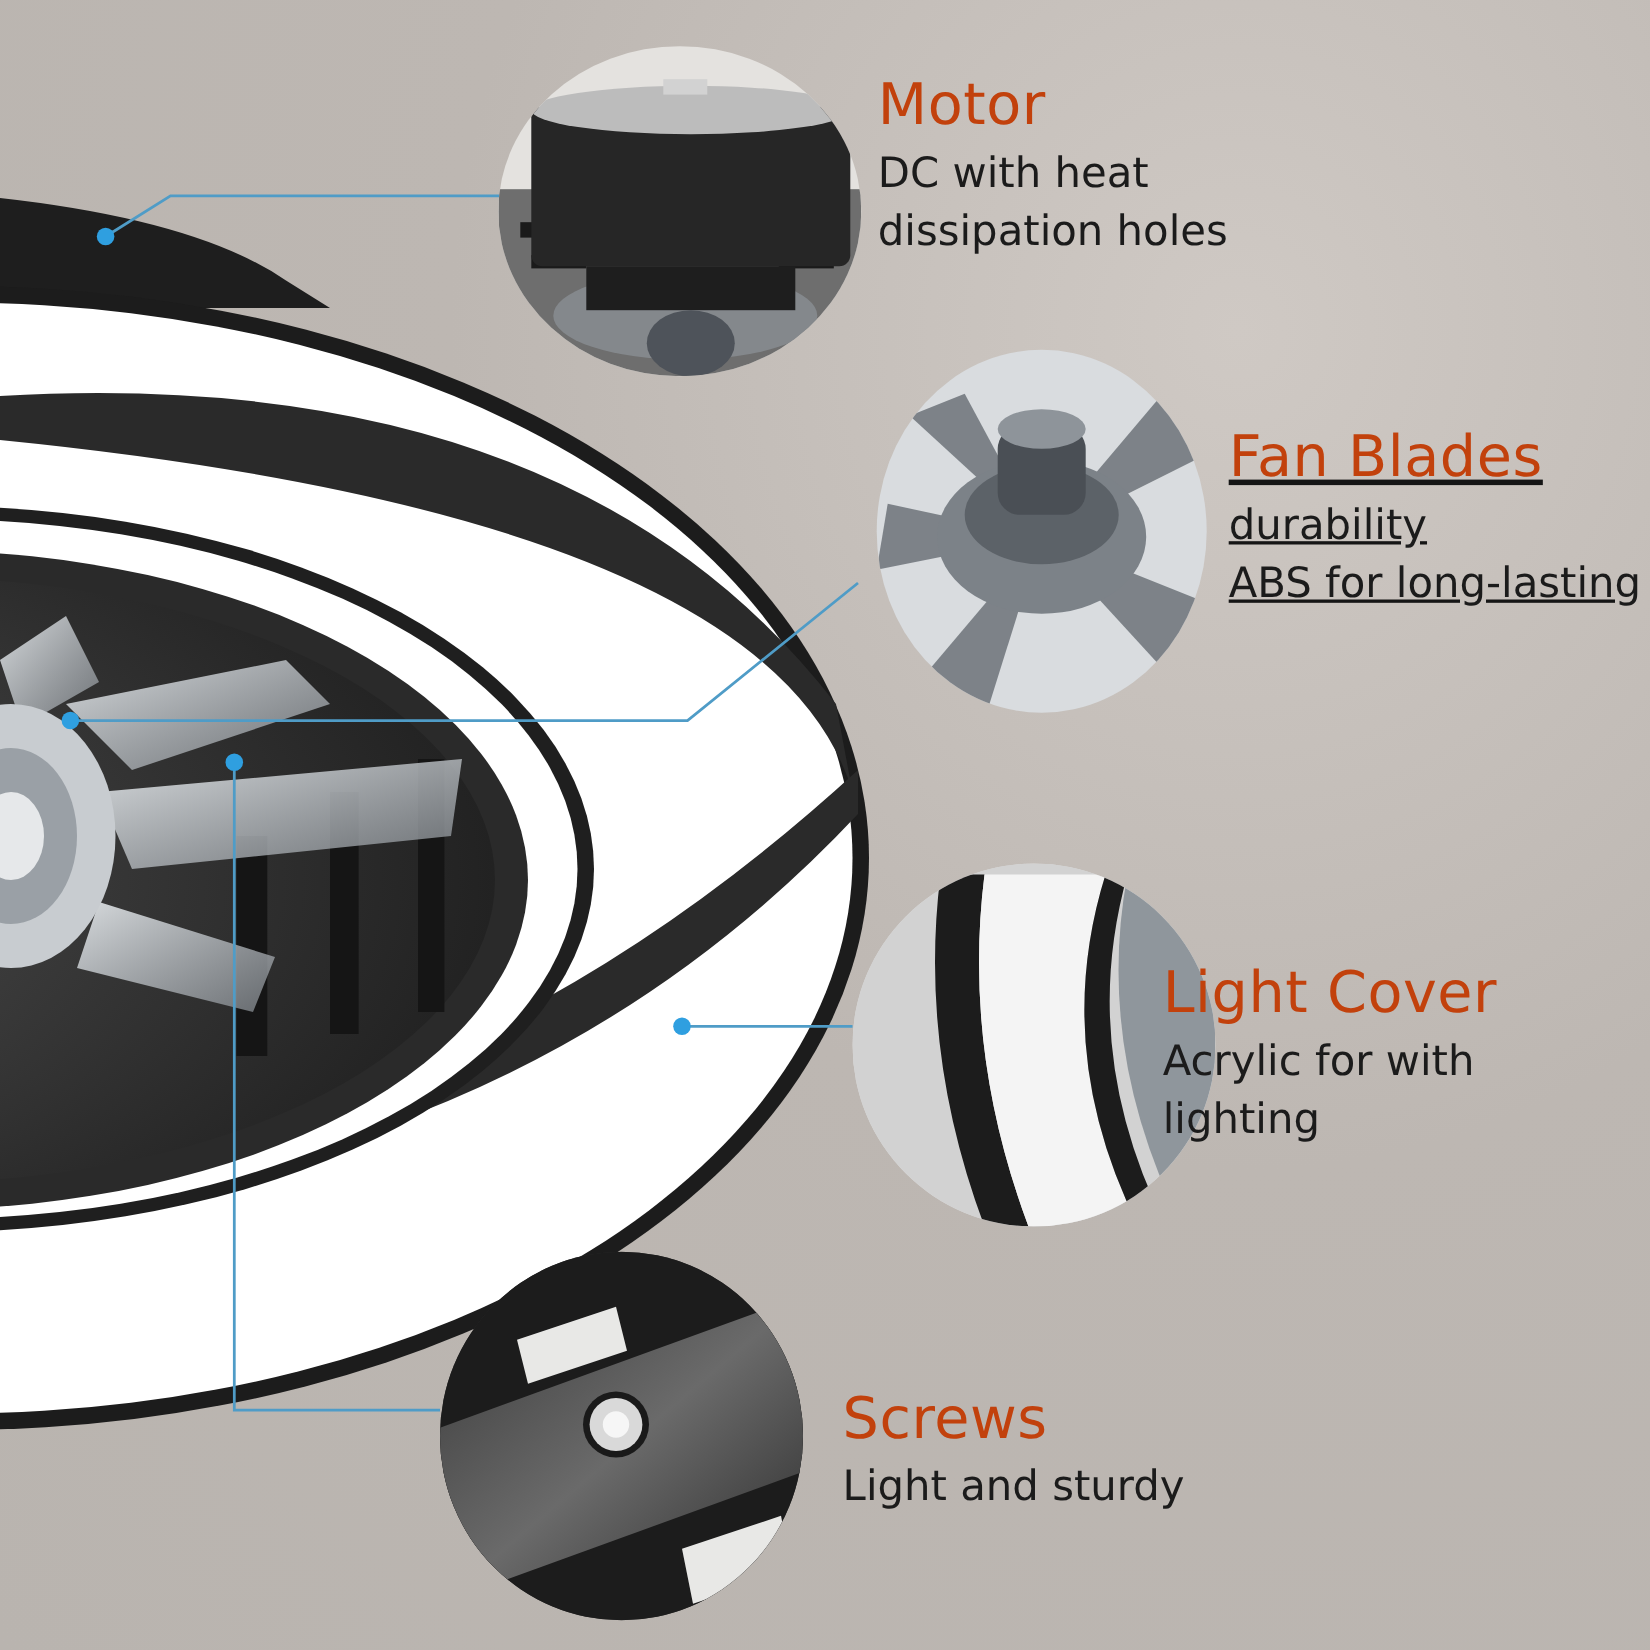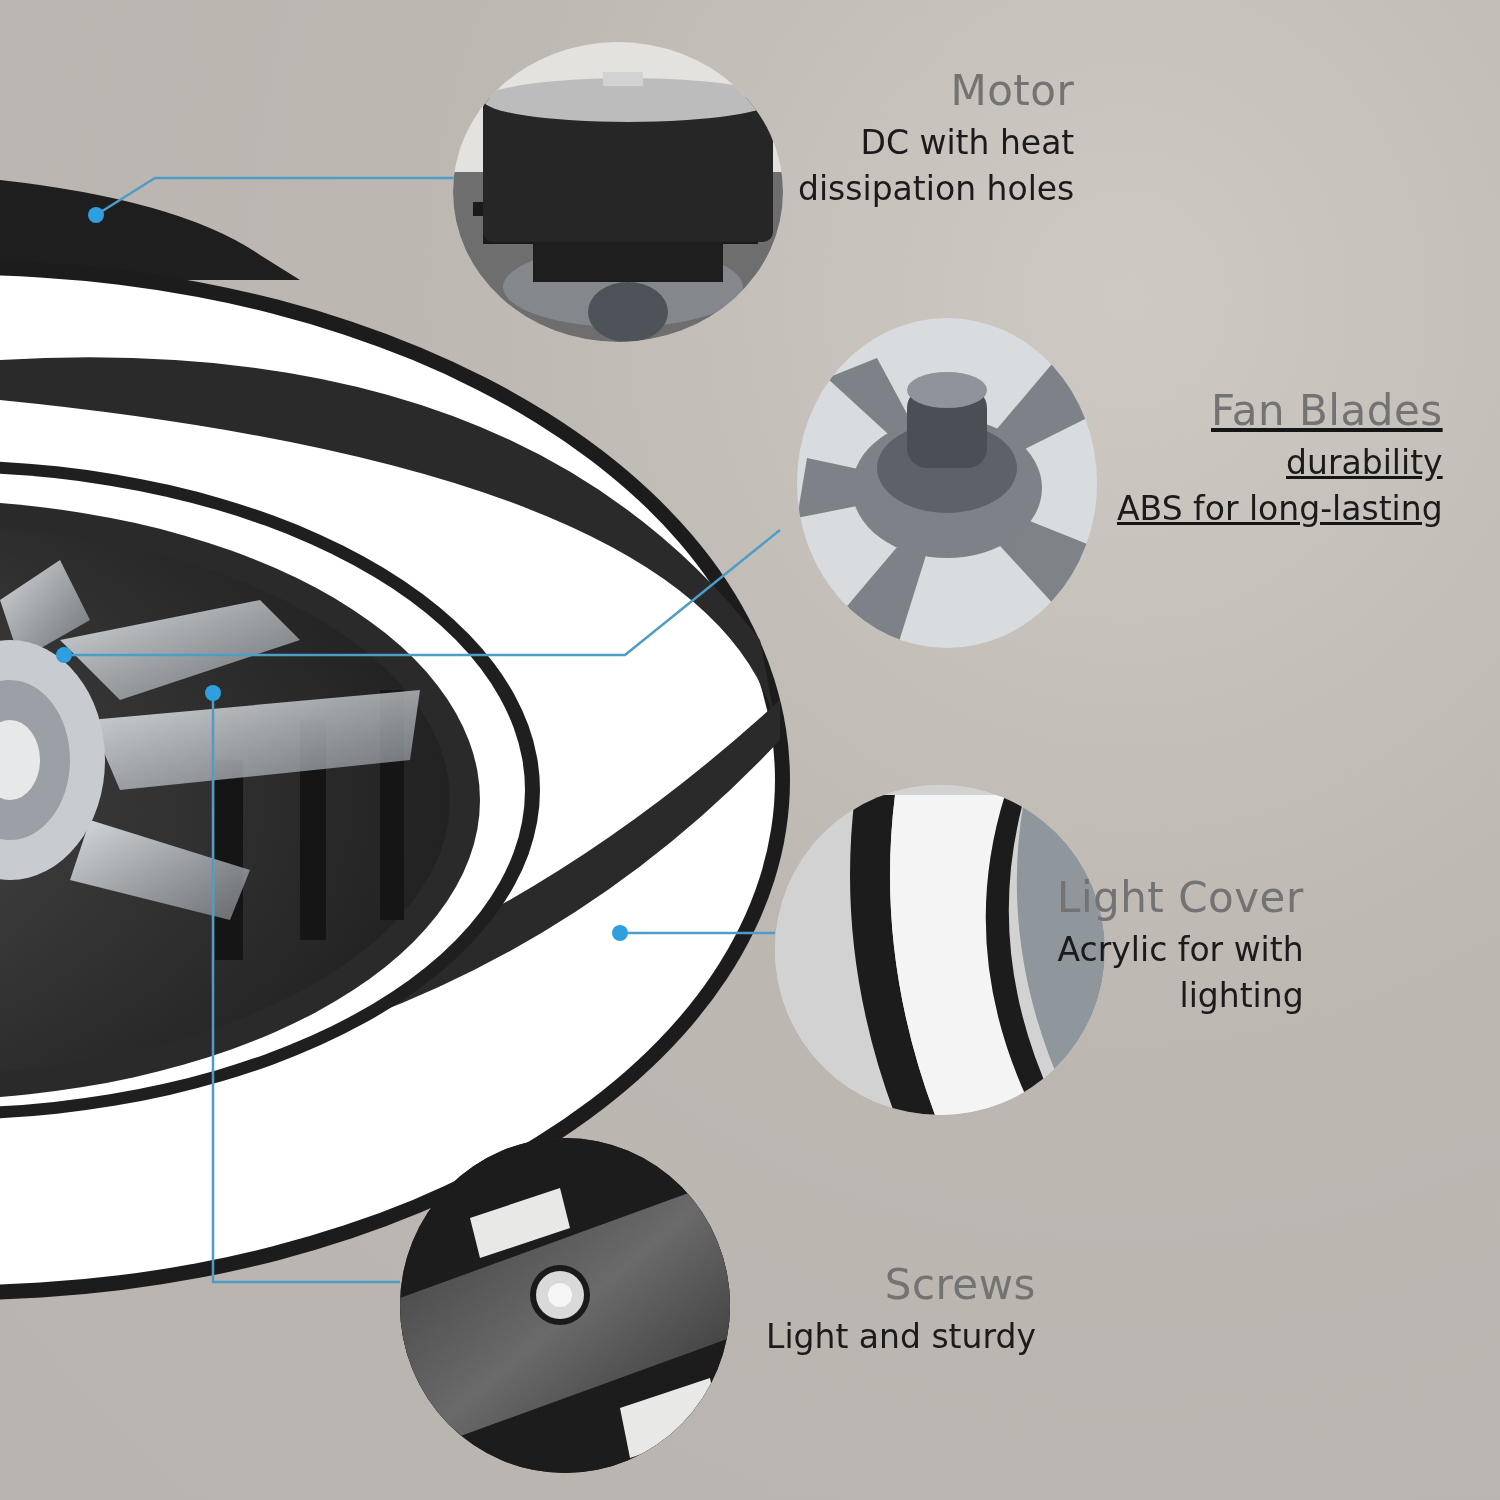--- a/index.html
+++ b/index.html
@@ -1,22 +1,22 @@
 <!DOCTYPE html>
 <html><head>
 <meta charset="utf-8">
 <style>
   html, body { margin:0; padding:0; }
   body { width:1500px; height:1500px; overflow:hidden; position:relative;
          background: radial-gradient(ellipse at 75% 20%, #cfc9c4 0%, #bdb7b2 45%, #b9b4af 100%);
          font-family: "DejaVu Sans", "Liberation Sans", sans-serif; color:#151515; }
   .stage { position:absolute; left:0; top:0; width:1500px; height:1500px; }
   .feature { position:absolute; }
-  .feature .title { font-size:42px; font-weight:500; line-height:1.1; letter-spacing:0.5px; color:#737373;text-align:right; }
-  .feature .desc { font-size:33px; line-height:1.38; color:#1b1b1b; margin-top:6px;text-align:right; }
+  .feature .title { font-size:52px; font-weight:500; line-height:1.1; letter-spacing:0.5px; color:#c2410c; }
+  .feature .desc { font-size:38px; line-height:1.38; color:#1b1b1b; margin-top:6px; }
   .callout-circle { position:absolute; border-radius:50%; overflow:hidden; }
 </style>
 </head>
 <body>
 
 <div class="stage">
 
   <svg width="1500" height="1500" style="position:absolute;left:0;top:0;">
     <defs>
       <radialGradient id="innerDark" cx="0.2" cy="0.5" r="0.8">

